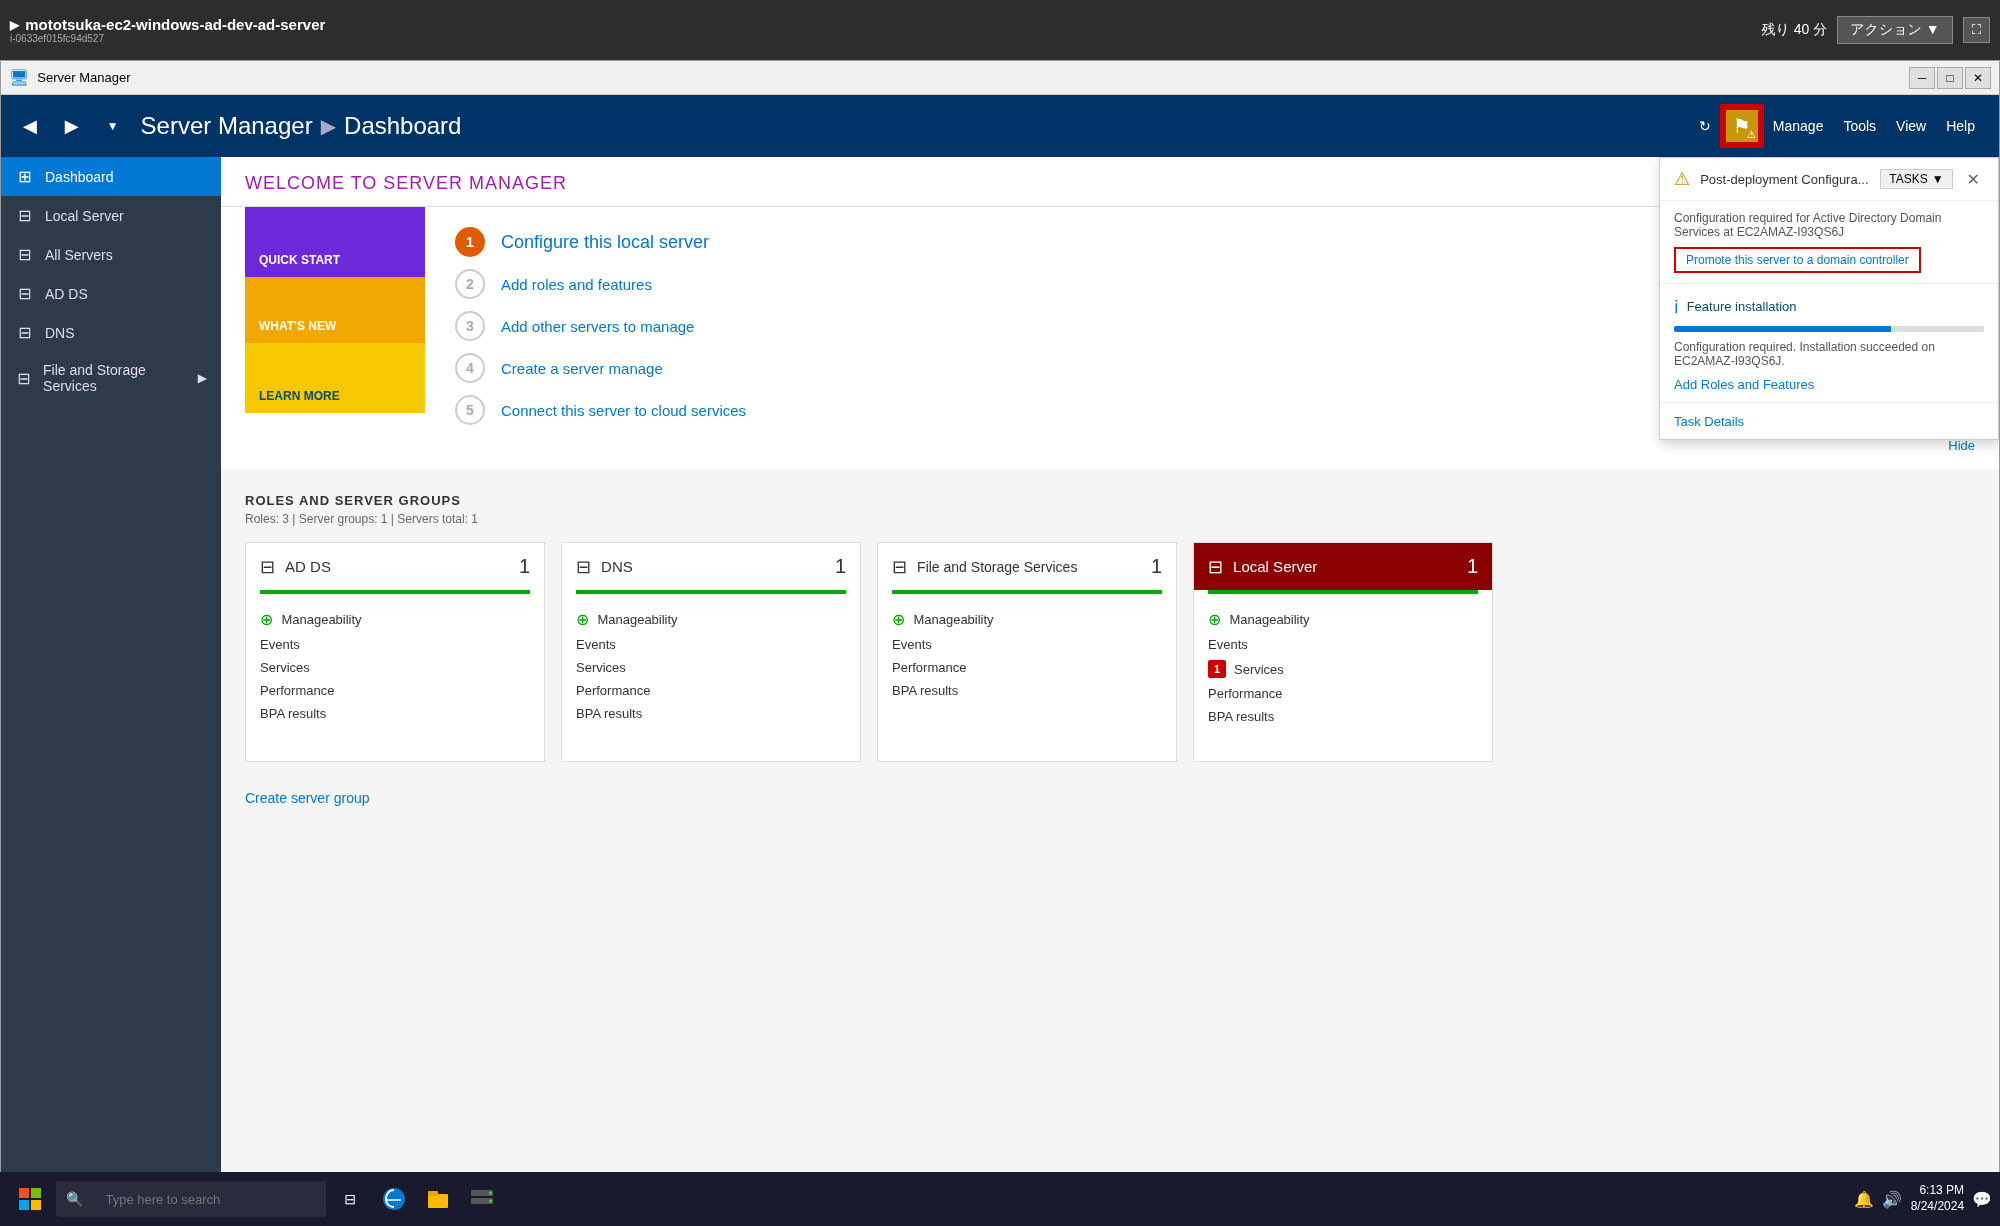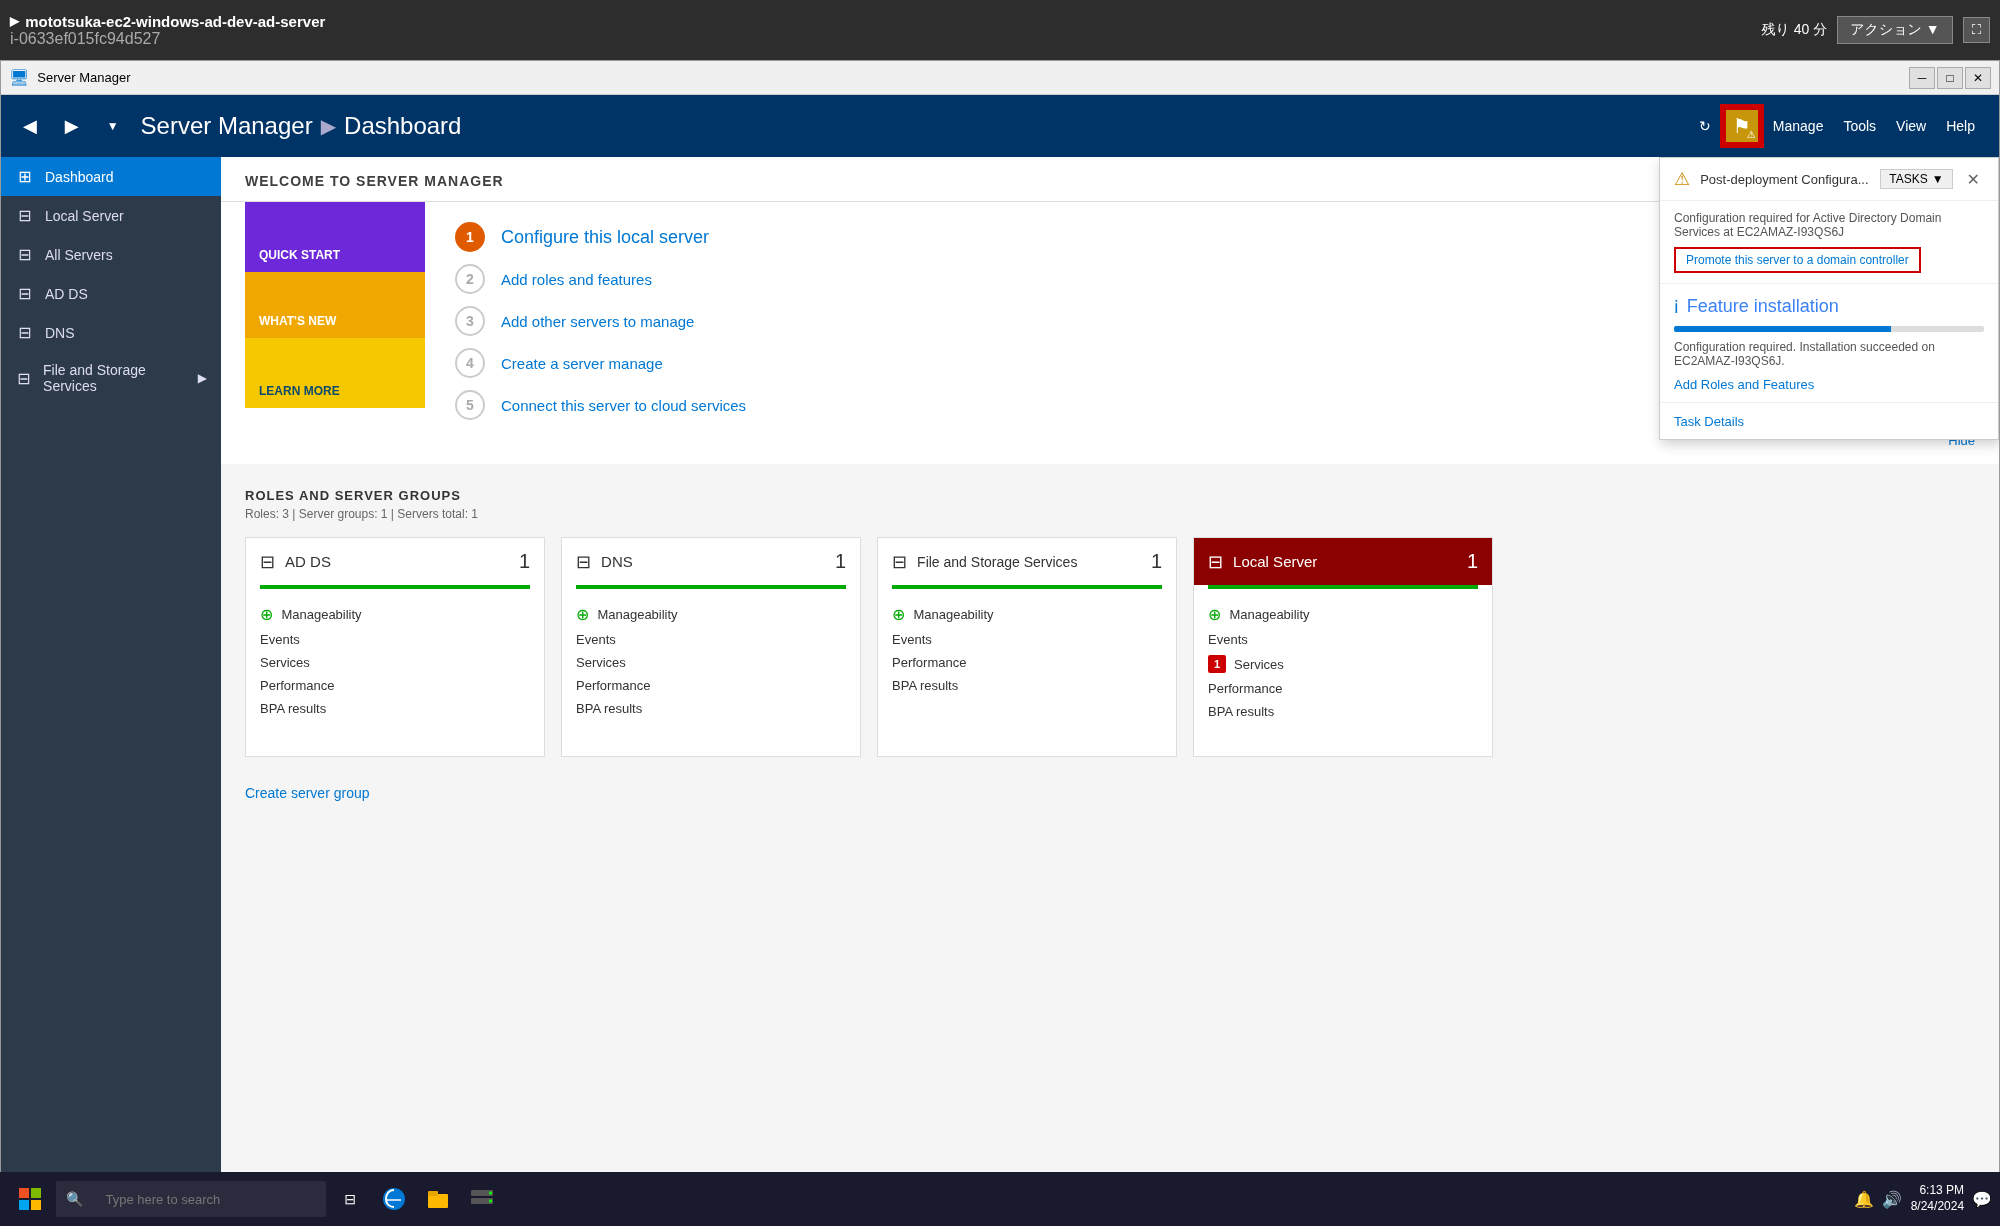--- a/index.html
+++ b/index.html
@@ -10,21 +10,21 @@
       background: #2d2d2d;
       color: #fff;
       padding: 6px 10px;
       display: flex;
       align-items: center;
       justify-content: space-between;
       height: 60px;
     }
     .title-bar-left { display: flex; flex-direction: column; }
     .title-bar-server { font-size: 15px; font-weight: 600; display: flex; align-items: center; gap: 6px; }
-    .title-bar-id { font-size: 16px; color: #aaa; }
+    .title-bar-id { font-size: 10px; color: #aaa; }
     .title-bar-right { display: flex; align-items: center; gap: 10px; }
     .time-remaining { font-size: 14px; color: #fff; }
     .action-btn {
       background: #555;
       color: #fff;
       border: 1px solid #888;
       padding: 4px 12px;
       cursor: pointer;
       font-size: 14px;
       display: flex; align-items: center; gap: 4px;
@@ -115,24 +115,24 @@
       position: relative;
     }
 
     
     .welcome-header {
       background: #fff;
       padding: 16px 24px 0;
       border-bottom: 1px solid #ddd;
     }
     .welcome-title {
-      font-size: 14px;
-      font-weight: 700;
+      font-size: 18px;
+      font-weight: 400;
       letter-spacing: 1px;
-      color: #404040;
+      color: #a21caf;
       margin-bottom: 12px;
     }
 
     
     .quick-start-area {
       background: #fff;
       display: flex;
       padding: 0 24px 24px;
       gap: 0;
       position: relative;
@@ -565,21 +565,21 @@
           <span class="notif-close">✕</span>
         </div>
         <div class="notif-section">
           <div class="notif-desc">Configuration required for Active Directory Domain Services at EC2AMAZ-I93QS6J</div>
           <button class="notif-promote-btn">Promote this server to a domain controller</button>
         </div>
 
         <div class="notif-feature-section">
           <div class="notif-feat-header">
             <span class="notif-icon-info">ℹ</span>
-            <span style="font-size:18px; color:#3b82f6;">Feature installation</span>
+            <span style="font-size:13px; color:#0c4a6e;">Feature installation</span>
           </div>
           <div class="notif-progress-bar">
             <div class="notif-progress-fill"></div>
           </div>
           <div class="notif-desc">Configuration required. Installation succeeded on EC2AMAZ-I93QS6J.</div>
           <a class="notif-task-link">Add Roles and Features</a>
         </div>
 
         <div class="notif-task-details">
           <a class="notif-task-link">Task Details</a>

